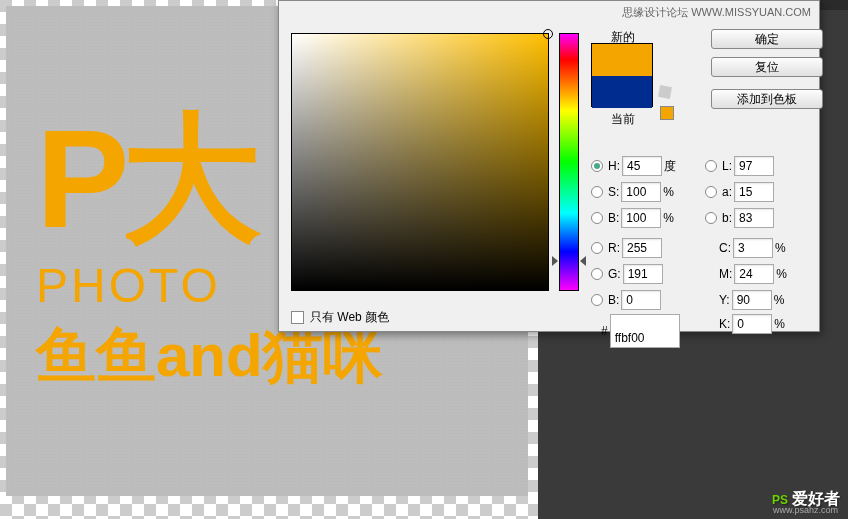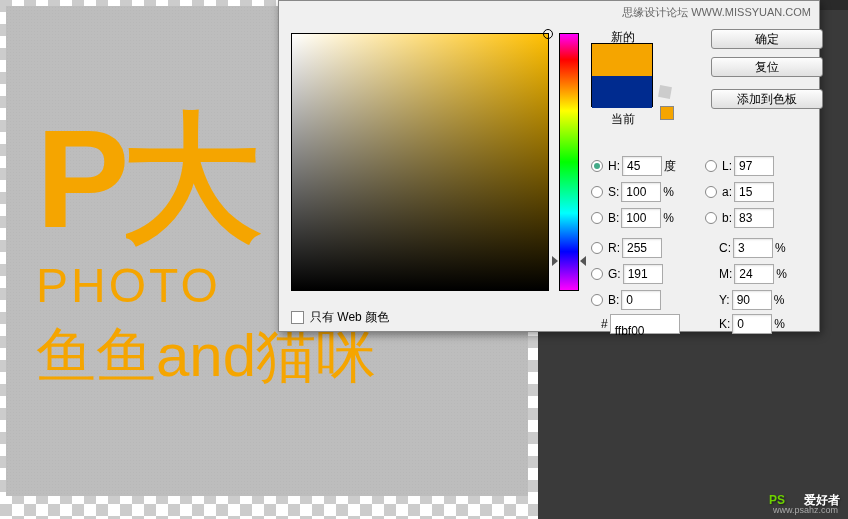--- a/index.html
+++ b/index.html
@@ -4,46 +4,46 @@
 <style>
 *{box-sizing:border-box;margin:0;padding:0;font-family:"Microsoft YaHei",sans-serif;font-size:12px}
 body{width:848px;height:519px;background:#2a2a2a;position:relative;overflow:hidden}
 .canvas{position:absolute;left:0;top:0;width:540px;height:519px;
   background-image:linear-gradient(45deg,#fff 25%,transparent 25%),linear-gradient(-45deg,#fff 25%,transparent 25%),linear-gradient(45deg,transparent 75%,#fff 75%),linear-gradient(-45deg,transparent 75%,#fff 75%);
   background-size:24px 24px;background-position:0 0,0 12px,12px -12px,-12px 0;background-color:#ccc}
 .canvas-inner{position:absolute;left:6px;top:6px;width:522px;height:490px;background:#bdbdbd;background-image:repeating-radial-gradient(circle,#b8b8b8,#b8b8b8 1px,transparent 1px,transparent 100%);background-size:3px 3px}
 .canvas-text{color:#f5a500;font-weight:900;position:absolute}
 .t1{left:30px;top:80px;font-size:140px;letter-spacing:-8px}
 .t2{left:30px;top:252px;font-size:48px;font-weight:400;letter-spacing:3px}
-.t3{left:30px;top:310px;font-size:60px;font-weight:400}
+.t3{left:30px;top:310px;font-size:60px;font-weight:700}
 .dark-panel{position:absolute;right:0;top:10px;width:310px;height:509px;background:#3a3a3a}
 .picker{position:absolute;left:278px;top:0;width:542px;height:332px;background:#f0f0f0;border:1px solid #888;box-shadow:2px 3px 8px rgba(0,0,0,.4)}
 .sv-field{position:absolute;left:12px;top:32px;width:258px;height:258px;border:1px solid #000;
   background:linear-gradient(to bottom,transparent,#000),linear-gradient(to right,#fff,#ffbf00)}
 .sv-marker{position:absolute;right:-5px;top:-5px;width:10px;height:10px;border:1px solid #000;border-radius:50%}
 .hue-bar{position:absolute;left:280px;top:32px;width:20px;height:258px;border:1px solid #000;
   background:linear-gradient(to bottom,#f0f,#f00 10%,#ff0 30%,#0f0 50%,#0ff 70%,#00f 85%,#f0f)}
 .hue-pointer{position:absolute;left:273px;top:255px;width:0;height:0;border-top:5px solid transparent;border-bottom:5px solid transparent;border-left:6px solid #555}
 .hue-pointer-r{position:absolute;left:301px;top:255px;width:0;height:0;border-top:5px solid transparent;border-bottom:5px solid transparent;border-right:6px solid #555}
 .preview{position:absolute;left:312px;top:42px;width:62px;height:64px;border:1px solid #000}
 .preview .new{height:32px;background:#f5a500}
 .preview .cur{height:32px;background:#002b8f}
 .lbl{position:absolute;color:#000}
 .btn{position:absolute;width:112px;height:20px;background:linear-gradient(#fdfdfd,#e0e0e0);border:1px solid #888;border-radius:3px;text-align:center;line-height:18px;cursor:pointer}
 .radio{width:12px;height:12px;border:1px solid #888;border-radius:50%;display:inline-block;vertical-align:middle;background:#fff;margin-right:3px;position:relative}
 .radio.on::after{content:'';position:absolute;left:2px;top:2px;width:6px;height:6px;background:#4a8;border-radius:50%}
 .num-input{width:40px;height:20px;border:1px solid #aaa;box-shadow:inset 1px 1px 2px rgba(0,0,0,.1);padding:2px 4px;display:inline-block;background:#fff;vertical-align:middle}
-.hex-input{width:70px;height:20px;border:1px solid #aaa;padding:9px 4px;background:#fff}
+.hex-input{width:70px;height:20px;border:1px solid #aaa;padding:16px 4px;background:#fff}
 .row{position:absolute;display:flex;align-items:center;gap:2px}
 .checkbox{width:13px;height:13px;border:1px solid #888;background:#fff;display:inline-block;vertical-align:middle;margin-right:4px}
 .swatch{position:absolute;width:14px;height:14px;border:1px solid #888}
 .cube{position:absolute;left:380px;top:85px;width:12px;height:12px;background:#ccc;transform:rotate(10deg)}
 .watermark{position:absolute;color:#666;font-size:11px}
 .wm-logo{position:absolute;right:8px;bottom:8px;color:#6dd100;font-size:28px;font-family:cursive;font-weight:bold;text-shadow:1px 1px 2px rgba(0,0,0,.5)}
-.wm-logo .tag{font-size:12px;color:#fff;margin-left:19px}
+.wm-logo .tag{font-size:16px;color:#fff;margin-left:4px}
 .wm-sub{position:absolute;right:10px;bottom:4px;font-size:9px;color:#aaa}
 </style>
 </head>
 <body>
 
 <div class="canvas">
   <div class="canvas-inner">
     <div class="canvas-text t1">P大</div>
     <div class="canvas-text t2">PHOTO</div>
     <div class="canvas-text t3">鱼鱼and猫咪</div>

